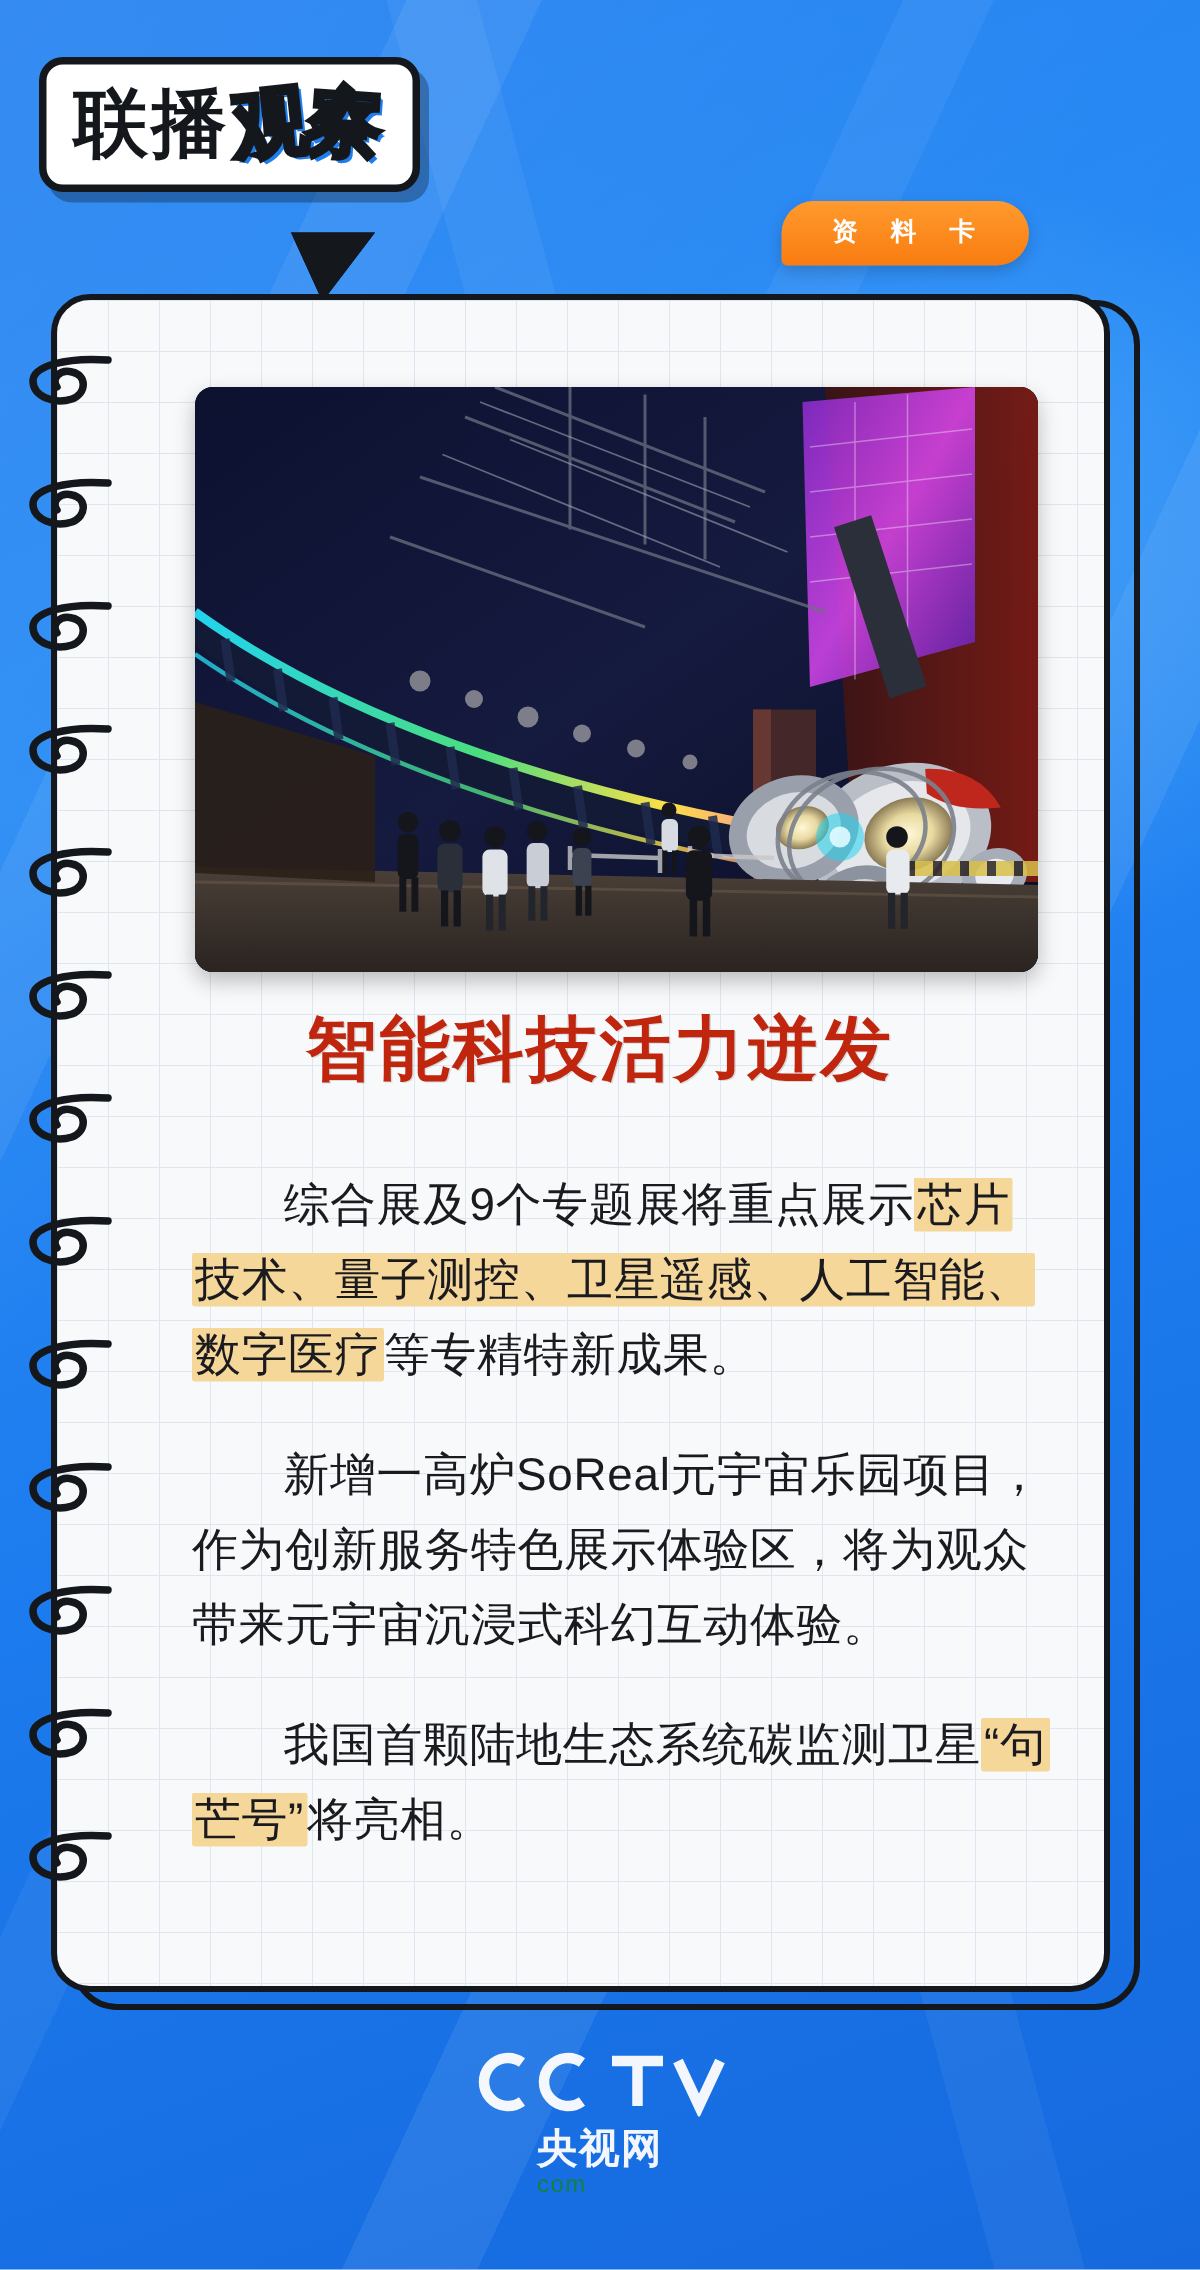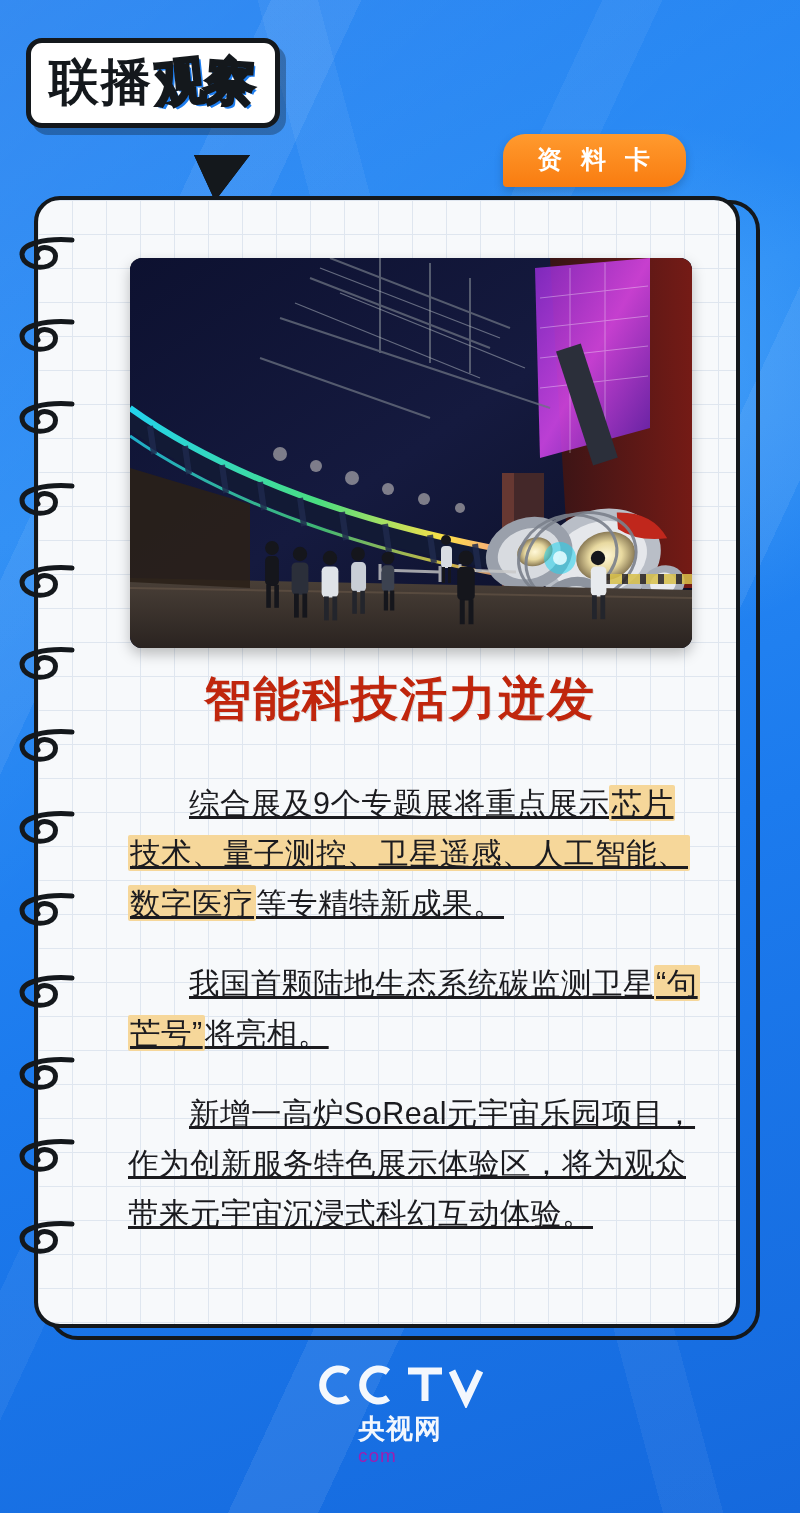--- a/index.html
+++ b/index.html
@@ -85,27 +85,28 @@
     border-right: 35px solid transparent;
     border-top: 46px solid #14181c;
     z-index: -1;
   }
 
   
   .pill {
     position: absolute; right: 114px; top: 134px;
     background: linear-gradient(180deg, #ff9a2e 0%, #f97c10 100%);
     color: #ffffff;
-    font-size: 25px;
+    font-size: 17px;
     font-weight: bold;
     letter-spacing: 6px;
     padding: 9px 30px 11px 34px;
     border-radius: 22px 22px 22px 4px;
     box-shadow: 0 4px 10px rgba(0,0,0,0.18);
     white-space: nowrap;
+    font-family: Liberation Mono, monospace;
   }
 
   
   .notebook-shadow {
     position: absolute; left: 48px; top: 200px;
     width: 712px; height: 1140px;
     border: 4px solid #14181c;
     border-radius: 30px;
     background: transparent;
   }
@@ -153,21 +154,21 @@
   }
 
   
   .body-copy {
     position: absolute; left: 128px; top: 778px; width: 576px;
     font-size: 30.5px;
     line-height: 50px;
     color: #1b1b1f;
     letter-spacing: 0.5px;
   }
-  .para { margin-bottom: 30px; text-indent: 2em; text-decoration: underline; }
+  .para { margin-bottom: 30px; text-indent: 2em; }
   .para:last-child { margin-bottom: 0; }
   .hl {
     background: #f6d79a;
     padding: 1px 2px;
     border-radius: 2px;
     box-decoration-break: clone;
     -webkit-box-decoration-break: clone;
   }
 
   
@@ -181,21 +182,21 @@
     flex-direction: column;
   }
   .cctv-mark { display: block; }
   .cctv-cn {
     display: flex; flex-direction: column; align-items: flex-start; line-height: 1;
   }
   .cctv-cn .cn {
     font-size: 27px; font-weight: bold; color: #ffffff; letter-spacing: 1px;
   }
   .cctv-cn .com {
-    font-size: 19px; color: #a21caf; letter-spacing: 1px; margin-top: 3px; text-align: right;
+    font-size: 16px; color: #15803d; letter-spacing: 1px; margin-top: 3px; text-align: right;
   }
 </style>
 </head>
 <body>
 
 <div class="bg-streaks"></div>
 <div class="bg-glow"></div>
 
 <div class="logo-wrap">
   <div class="logo-bubble">
@@ -478,24 +479,24 @@
   </svg>
 </div>
 
 <div class="headline">智能科技活力迸发</div>
 
 <div class="body-copy">
   <p class="para">
     <span>综合展及9个专题展将重点展示</span><span class="hl">芯片技术、量子测控、卫星遥感、人工智能、数字医疗</span><span>等专精特新成果。</span>
   </p>
   <p class="para">
-    <span>我国首颗陆地生态系统碳监测卫星</span><span class="hl">“句芒号”</span><span>将亮相。</span>
+    <span>新增一高炉SoReal元宇宙乐园项目，作为创新服务特色展示体验区，将为观众带来元宇宙沉浸式科幻互动体验。</span>
   </p>
   <p class="para">
-    <span>新增一高炉SoReal元宇宙乐园项目，作为创新服务特色展示体验区，将为观众带来元宇宙沉浸式科幻互动体验。</span>
+    <span>我国首颗陆地生态系统碳监测卫星</span><span class="hl">“句芒号”</span><span>将亮相。</span>
   </p>
 </div>
 
 <div class="footer">
   <div class="cctv">
     <svg class="cctv-mark" width="176" height="46" viewBox="0 0 176 46">
       <g fill="none" stroke="#ffffff" stroke-width="7">
         <path d="M36 10 A16 16 0 1 0 36 36"></path>
         <path d="M76 10 A16 16 0 1 0 76 36"></path>
         <path d="M96 9 h34 M113 9 v30"></path>

